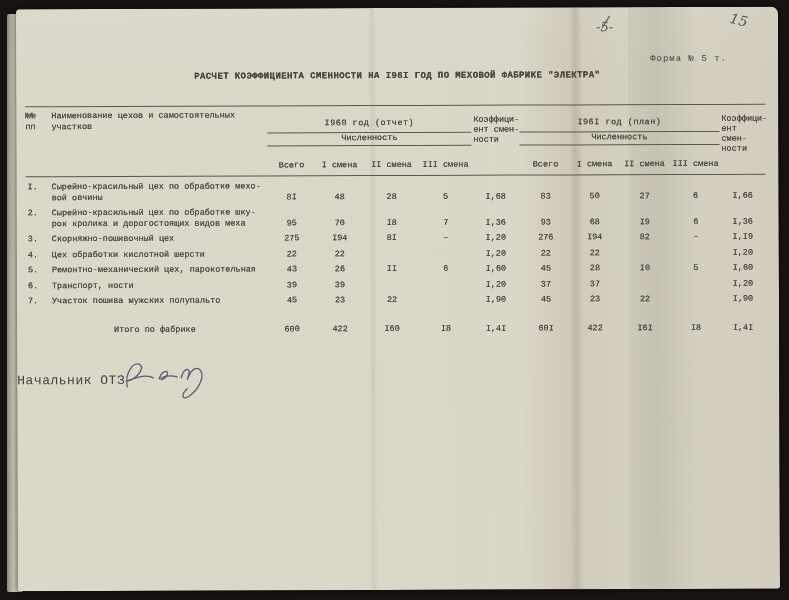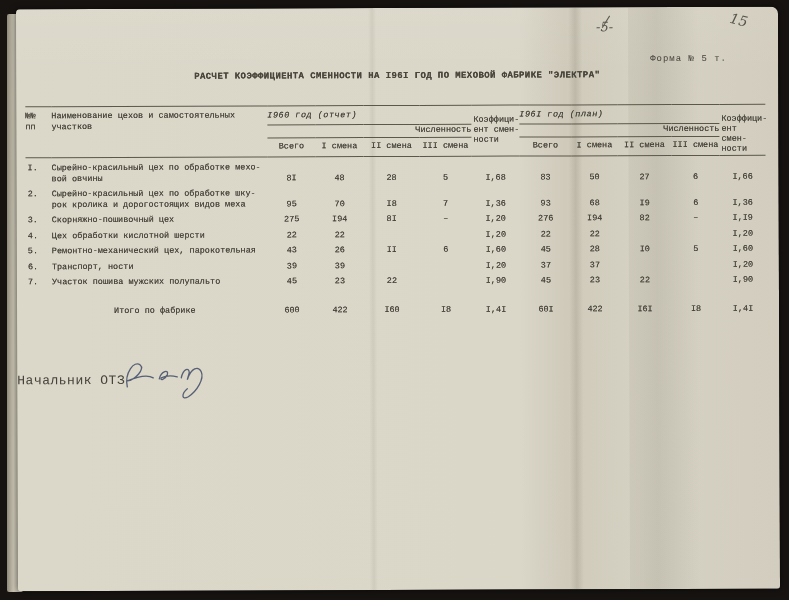--- a/index.html
+++ b/index.html
@@ -48,23 +48,23 @@
   }
   col.w-num{width:26px}col.w-name{width:216px}
   col.w-v1{width:48px}col.w-v2{width:48px}col.w-v3{width:56px}col.w-v4{width:52px}
   col.w-k1{width:48px}
   col.w-v5{width:52px}col.w-v6{width:46px}col.w-v7{width:54px}col.w-v8{width:48px}
   col.w-k2{width:46px}
   th,td{padding:0;font-weight:normal;vertical-align:top;text-align:left;}
   thead th{border:0;}
   table{border-top:1.2px solid #5b574b;}
   .th-num,.th-name{padding-top:4px;}
-  .th-year{text-align:left;border-bottom:1px solid #5b574b;padding-top:4px;height:14px;letter-spacing:.5px;font-style:italic;}
-  .th-sub{text-align:right;border-bottom:1px solid #5b574b;height:12px;}
-  .th-shift{text-align:center;height:15px;padding-top:3px;margin-top:32px;}
+  .th-year{text-align:center;border-bottom:1px solid #5b574b;padding-top:12px;height:14px;letter-spacing:.5px;}
+  .th-sub{text-align:center;border-bottom:1px solid #5b574b;height:12px;}
+  .th-shift{text-align:center;height:15px;padding-top:14px;margin-top:32px;}
   thead tr:last-child th,.th-num,.th-name,.th-coeff{border-bottom:1.2px solid #5b574b;}
   .th-coeff{padding-top:9px;padding-left:2px;line-height:10px;}
   tbody td{padding-top:5px;}
   td.c-num{text-align:left;padding-left:2px;}
   td.c-name div{white-space:nowrap;}
   td.c-val{text-align:center;vertical-align:bottom;}
   tr.spacer td{height:13px;padding:0;}
   td.c-total-name{padding-left:62px;}
 
   .sig-row{position:absolute;top:352px;left:0;font-size:13px;letter-spacing:.5px;}

